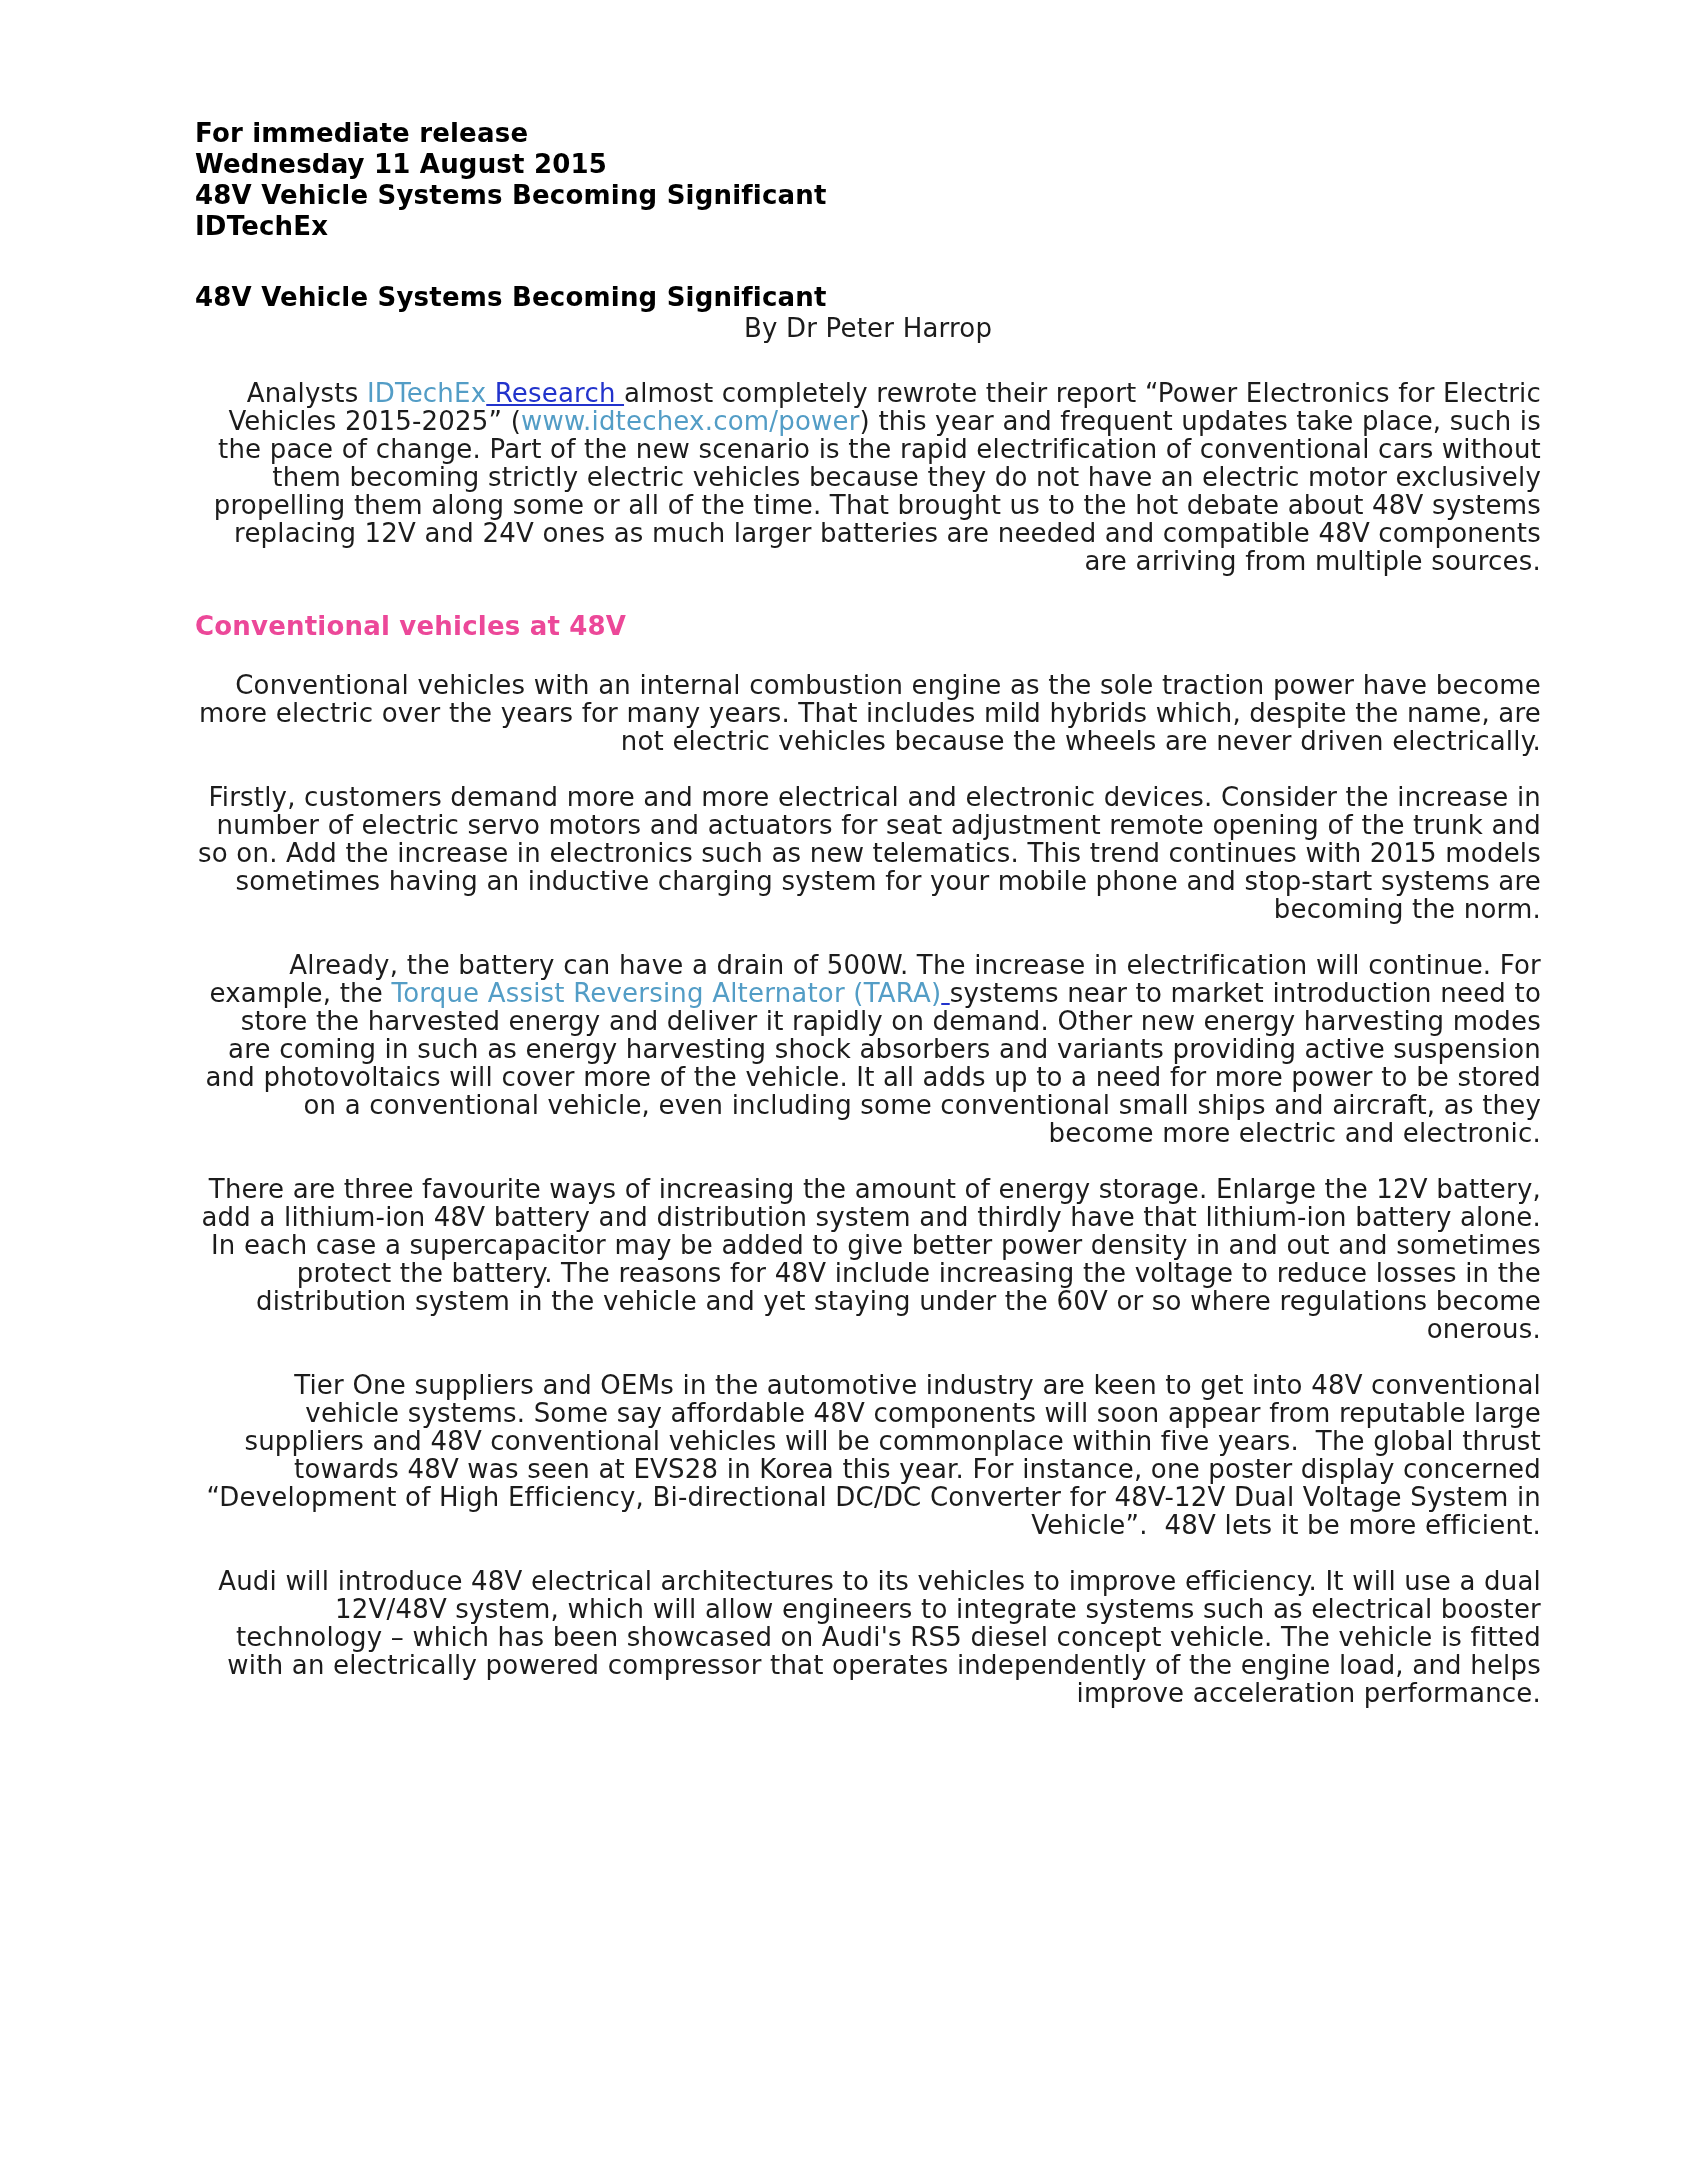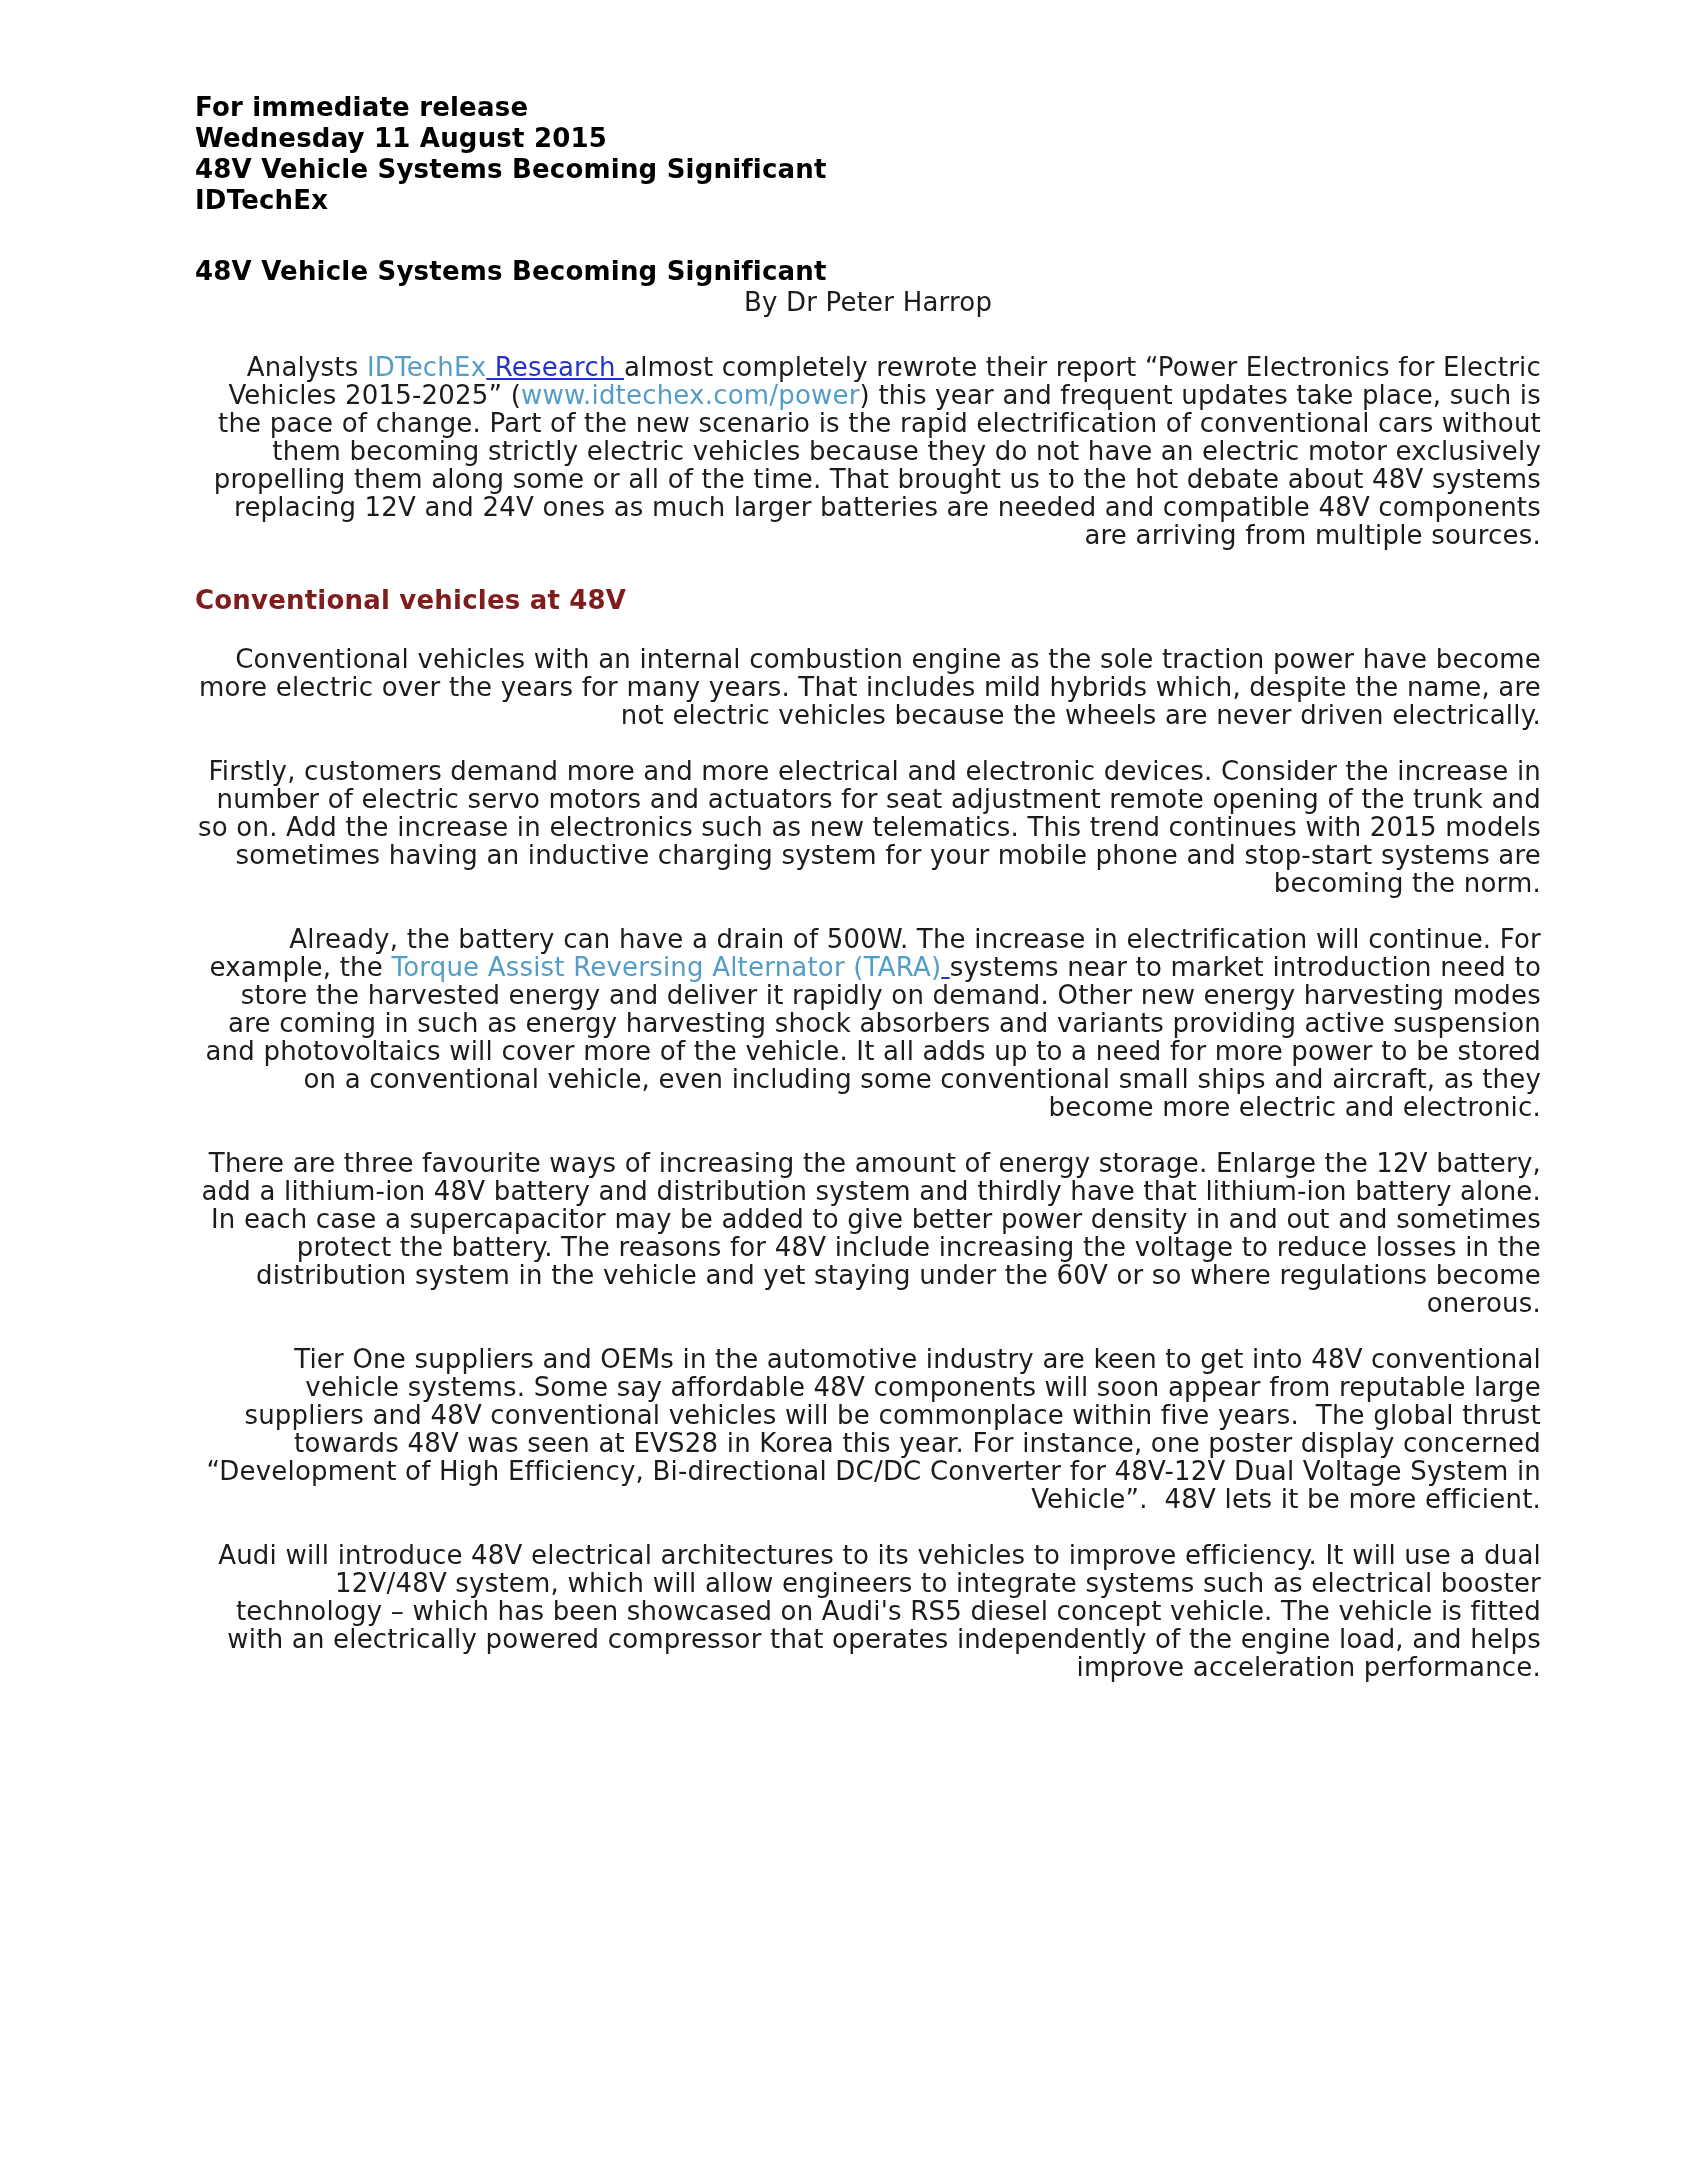--- a/index.html
+++ b/index.html
@@ -8,21 +8,21 @@
     --link-dark:#2233cc;
     --bg:#ffffff;
   }
   html,body{margin:0;padding:0;background:#ffffff;}
   .page{
     position:relative;
     width:1683px;
     height:2178px;
     background:var(--bg);
     box-sizing:border-box;
-    padding:92px 139px 0 195px;
+    padding:118px 139px 0 195px;
     font-family:"DejaVu Sans","Liberation Sans",sans-serif;
     color:var(--text);
     font-size:26px;
     line-height:28px;
     letter-spacing:0.2px;
   }
   .content{width:1346px;}
   .release-header div{
     font-weight:bold;
     color:#000;
@@ -43,21 +43,21 @@
     text-align:center;
   }
   #article-body p{
     margin:0 0 28px 0;
     white-space:pre-wrap;
     text-align:right;
   }
   #article-body h2{
     font-size:26px;
     font-weight:bold;
-    color:#7f1d1d;
+    color:#ec4899;
     margin:36px 0 30px 0;
     line-height:30px;
     white-space:pre-wrap;
   }
   a{cursor:pointer;}
   .link-light{
     color:var(--link-light);
     text-decoration:none;
   }
   .link-dark{

